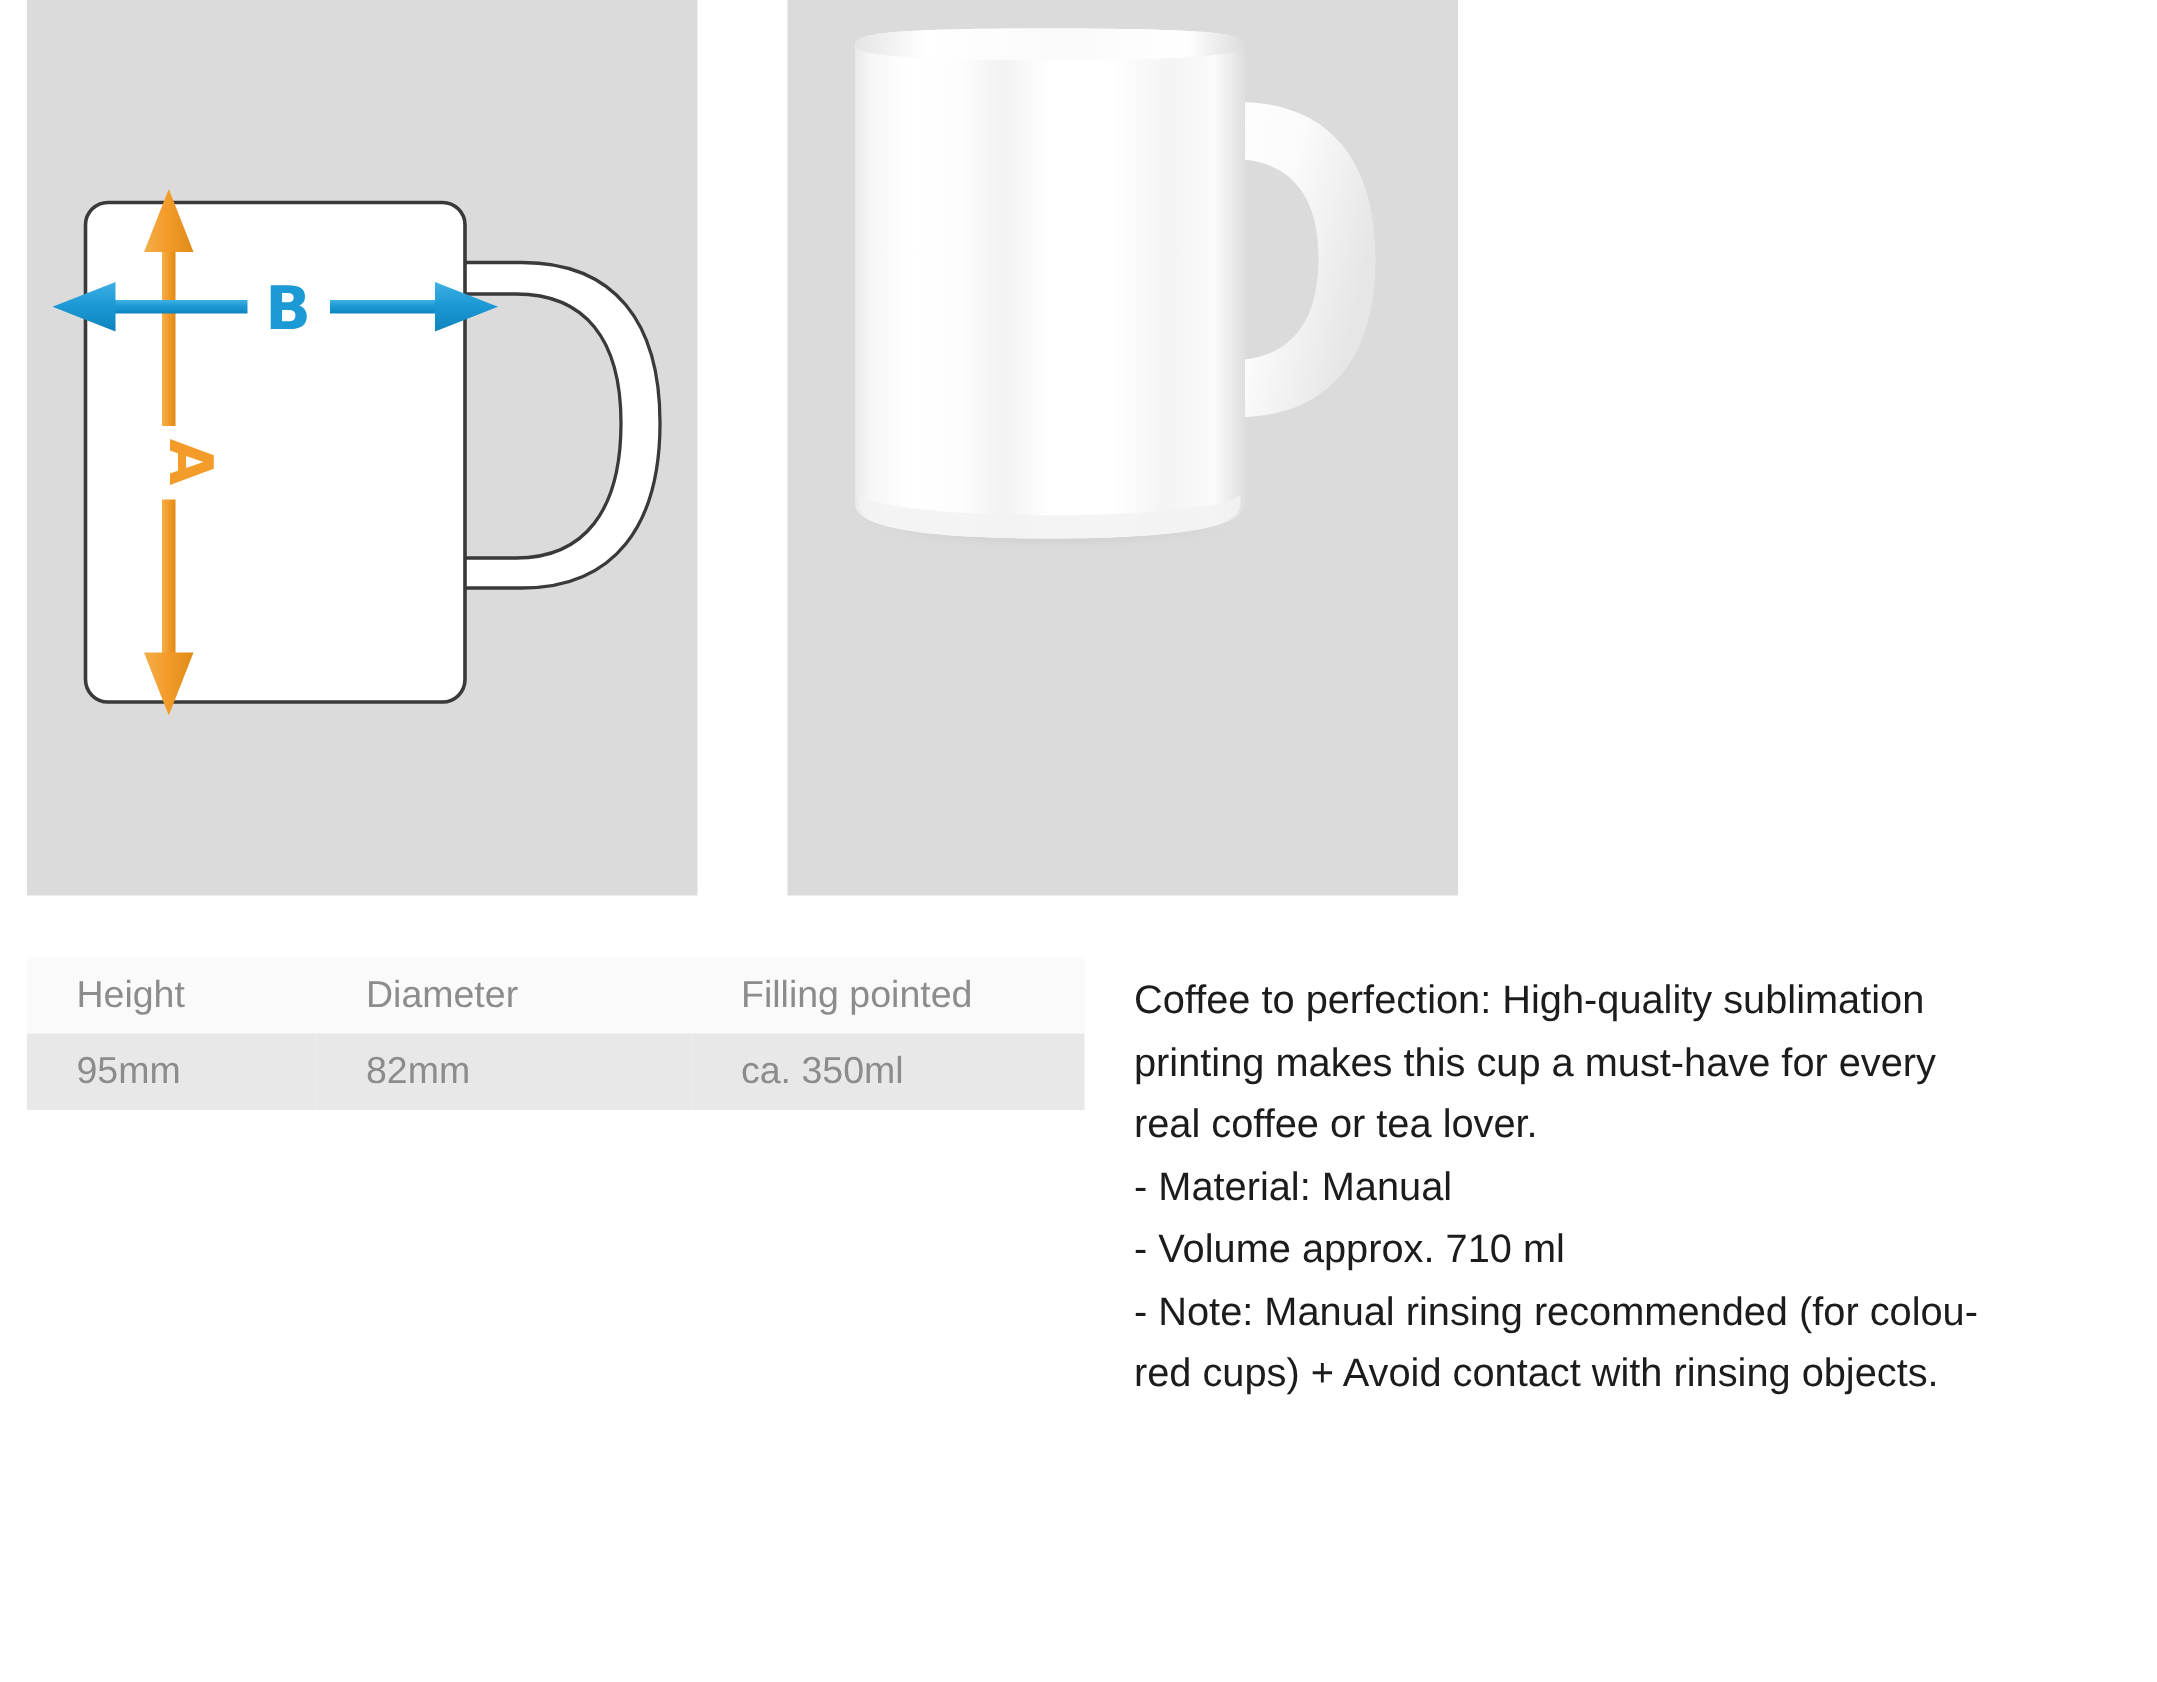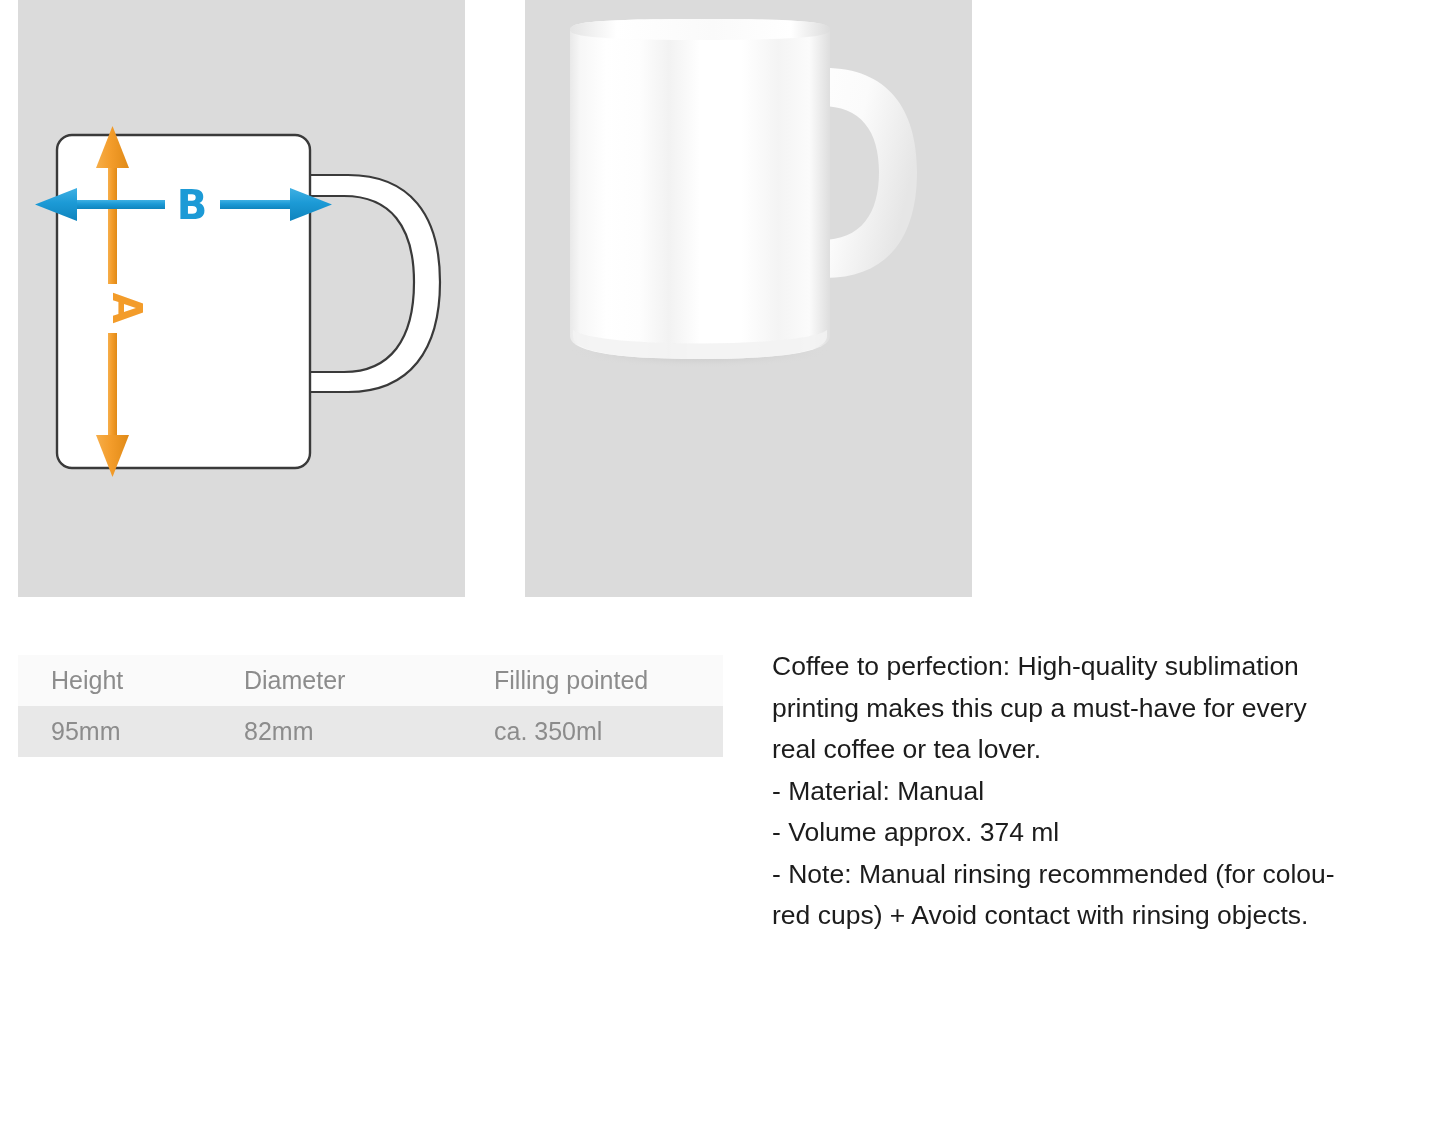--- a/index.html
+++ b/index.html
@@ -57,21 +57,21 @@
     left: 0;
     top: 600px;
     width: 1438px;
     height: 521px;
   }
 
   
   .spec-table {
     position: absolute;
     left: 18px;
-    top: 55px;
+    top: 38px;
     width: 705px;
     border-collapse: collapse;
     table-layout: fixed;
   }
   .spec-table th, .spec-table td {
     text-align: left;
     font-weight: normal;
     font-size: 25px;
     color: #8c8c8c;
     padding: 11px 0 11px 33px;
@@ -79,21 +79,21 @@
   }
   .spec-table thead tr { background: #fafafa; }
   .spec-table tbody tr { background: #e8e8e8; margin-top: 30px; }
   .spec-table col.c1 { width: 193px; }
   .spec-table col.c2 { width: 250px; }
   .spec-table col.c3 { width: 262px; }
 
   
   .description {
     position: absolute;
-    left: 772px;
+    left: 756px;
     top: 46px;
     width: 660px;
     font-size: 26.5px;
     line-height: 41.5px;
     color: #1c1c1c;
   }
   .description .line { white-space: pre-wrap; }
 </style>
 </head>
 <body>
@@ -236,17 +236,17 @@
         <td>ca. 350ml</td>
       </tr>
     </tbody>
   </table>
 
   <div class="description">
     <div class="line">Coffee to perfection: High-quality sublimation</div>
     <div class="line">printing makes this cup a must-have for every</div>
     <div class="line">real coffee or tea lover.</div>
     <div class="line">- Material: Manual</div>
-    <div class="line">- Volume approx. 374 ml</div>
+    <div class="line">- Volume approx. 710 ml</div>
     <div class="line">- Note: Manual rinsing recommended (for colou-</div>
     <div class="line">red cups) + Avoid contact with rinsing objects.</div>
   </div>
 </div>
 
 </body></html>

